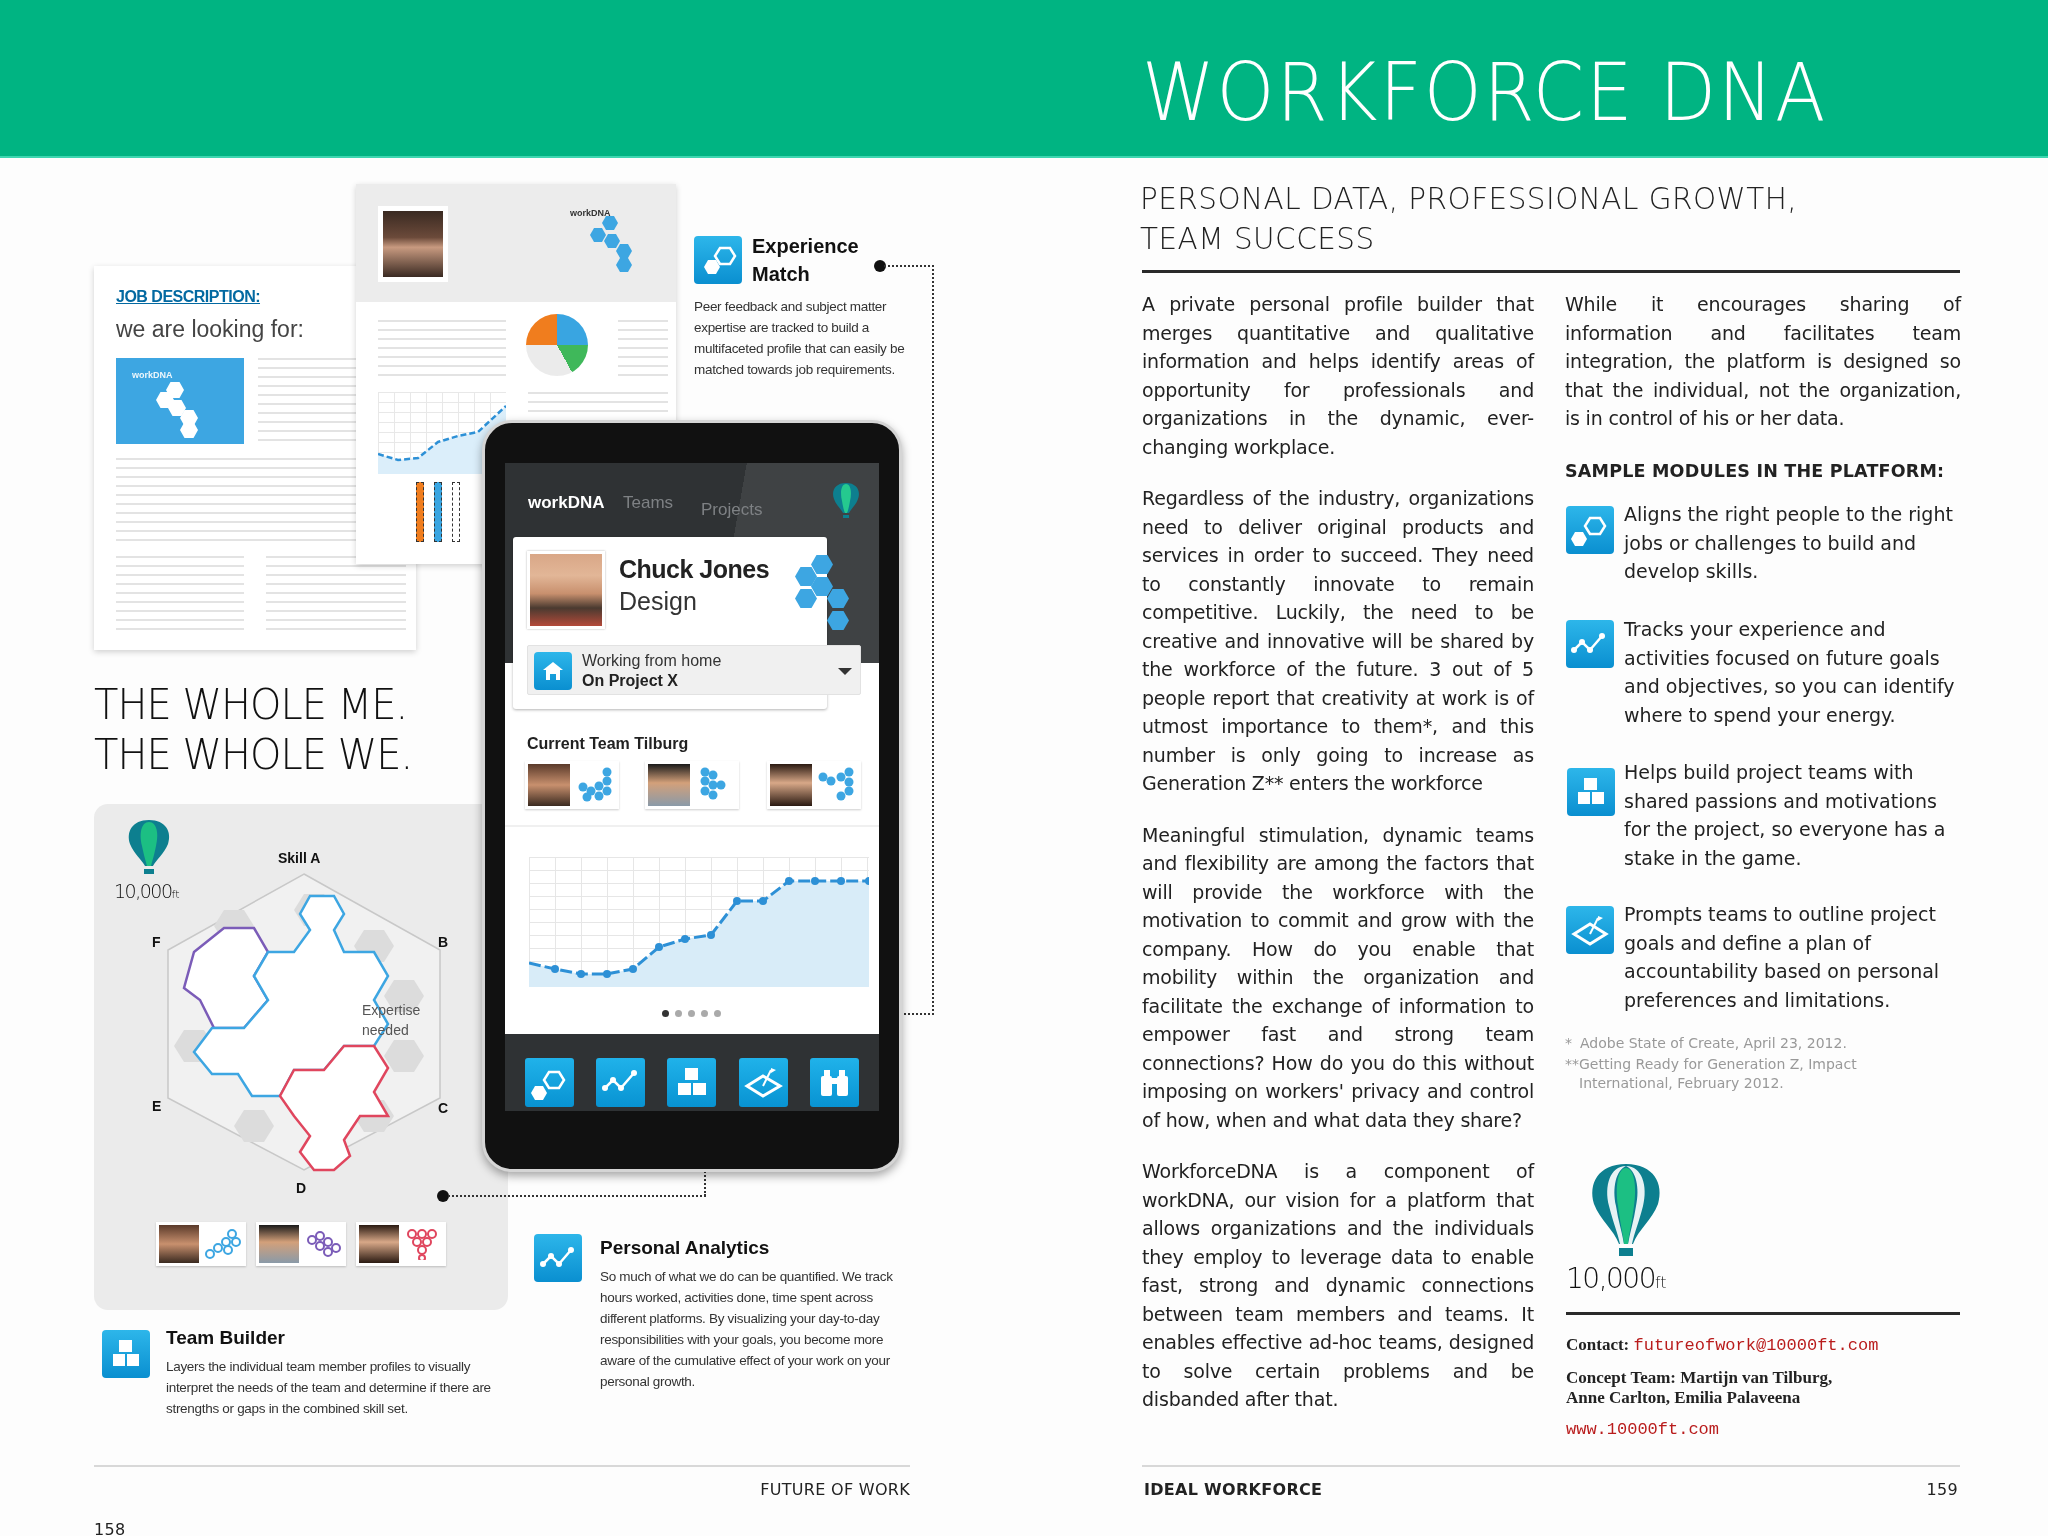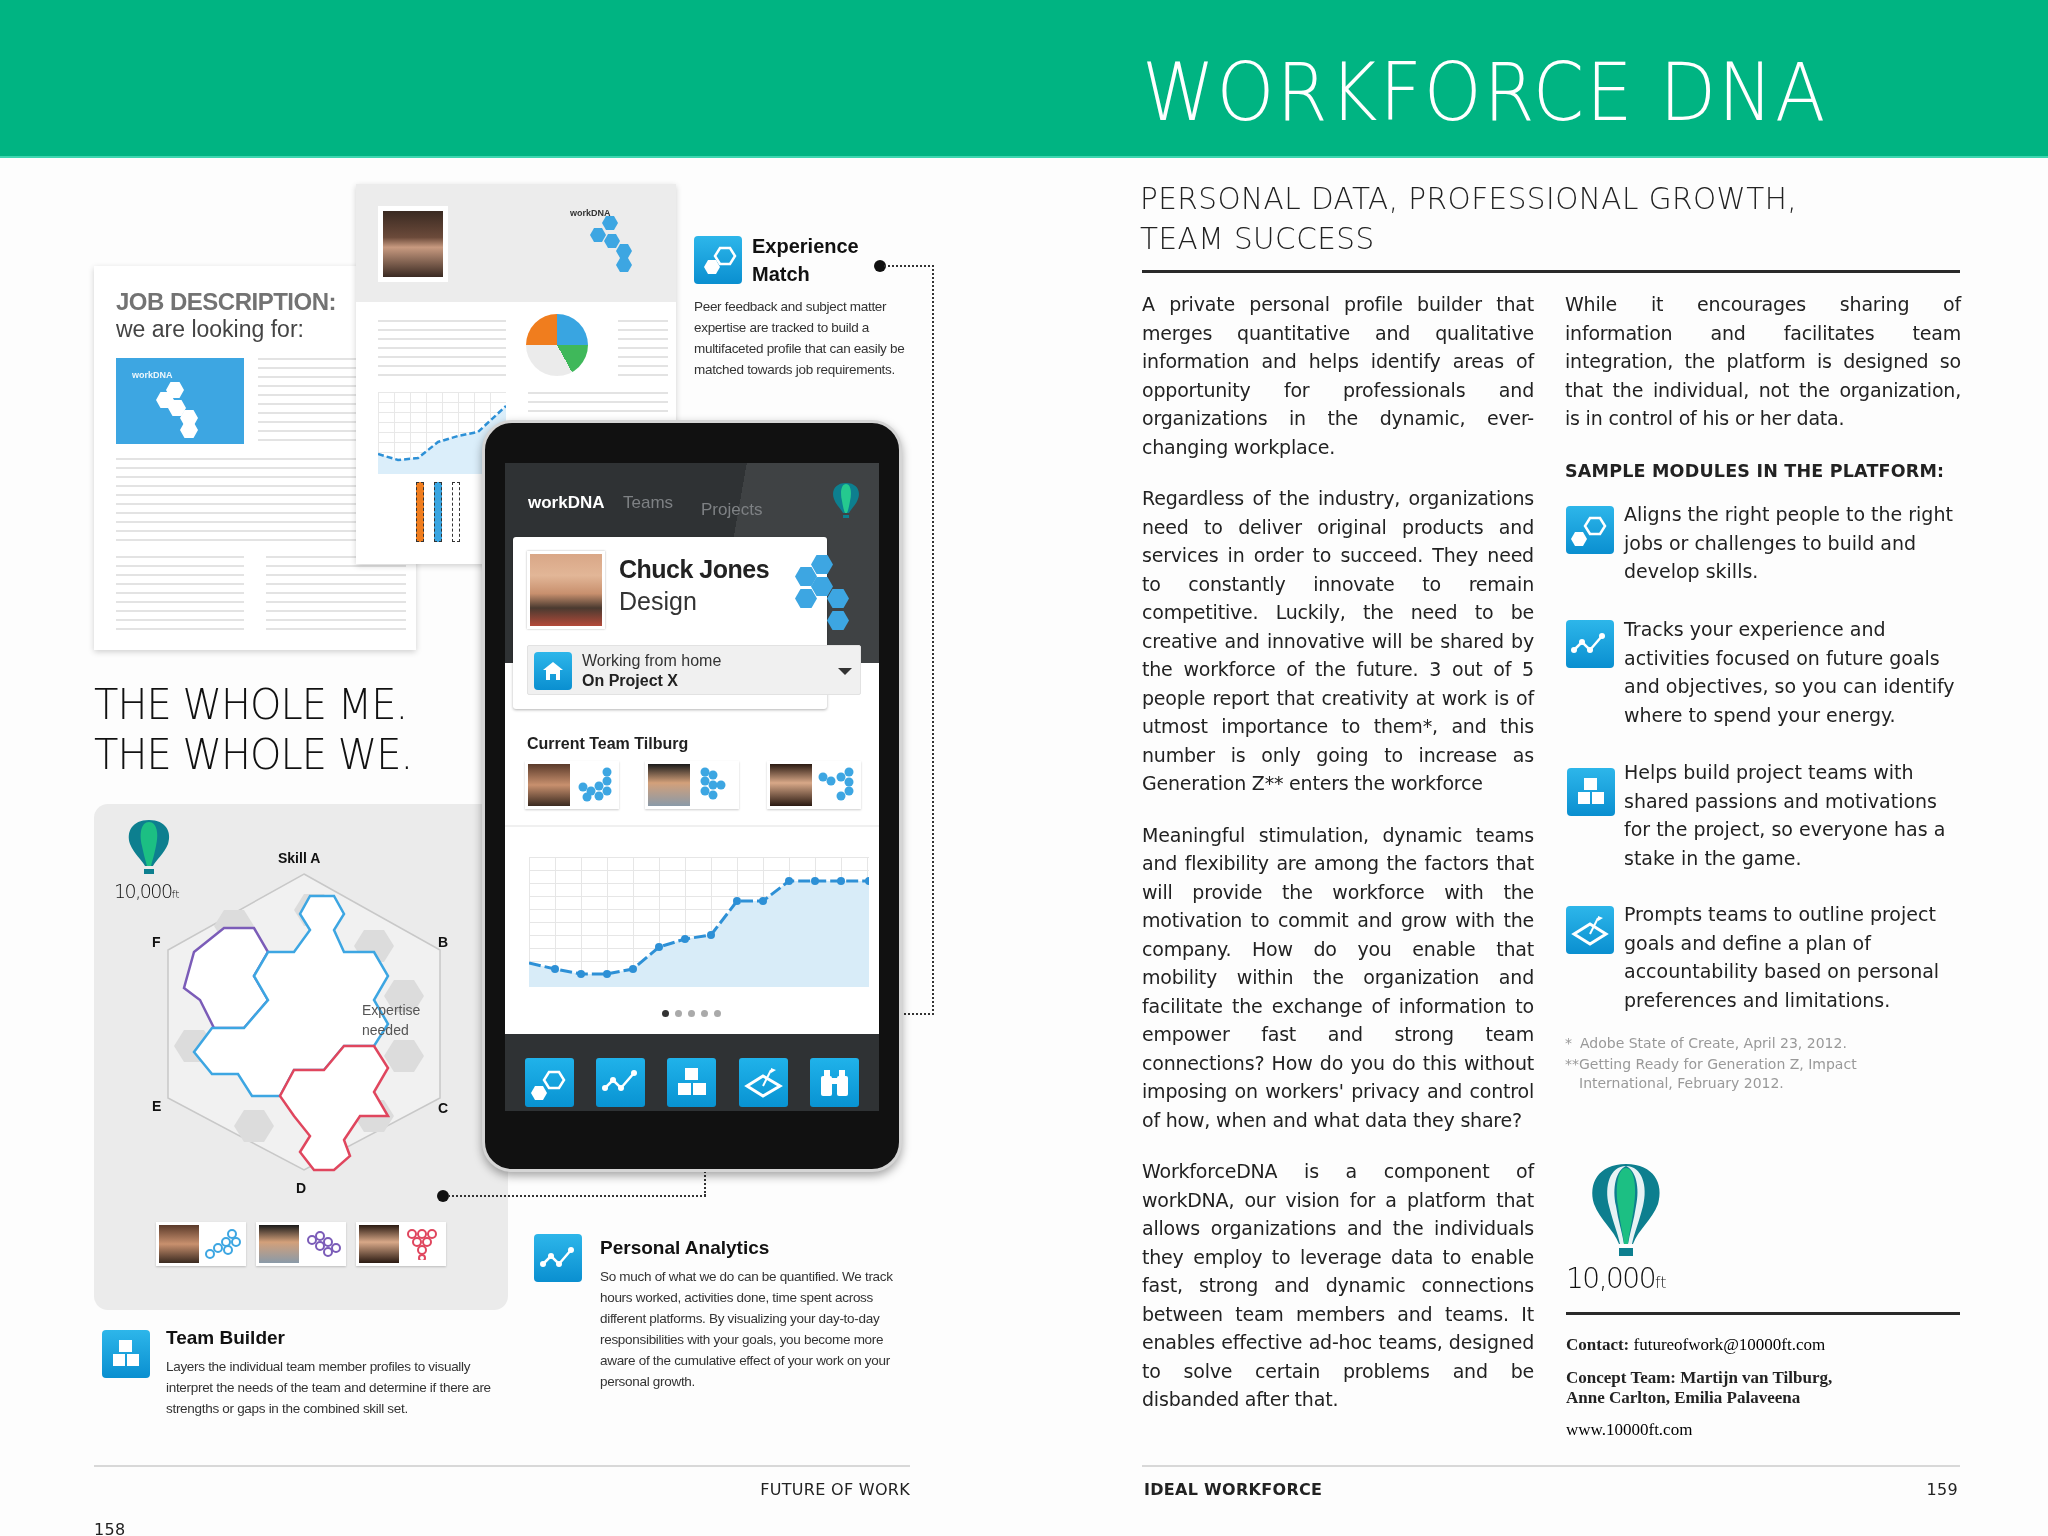--- a/index.html
+++ b/index.html
@@ -9,21 +9,21 @@
   .banner { position: absolute; left: 0; top: 0; width: 2048px; height: 158px; background: #00b482; border-bottom: 2px solid #3dd6b0; }
   .banner-title { position: absolute; left: 1142px; top: 46px; font-family: "DejaVu Sans", sans-serif; font-weight: 300; font-size: 80px; letter-spacing: 2px; color: #fff; transform: scaleX(0.92); transform-origin: left top; }
 
   .abs { position: absolute; }
 
   
   .doc { background: #fff; box-shadow: 0 2px 6px rgba(0,0,0,0.18); }
   .lines { position: absolute; }
   .lines div { height: 2px; background: #e3e3e3; margin-bottom: 7px; }
 
-  .jobdesc-title { font-family: "Liberation Sans", sans-serif; font-weight: bold; font-size: 24px; color: #737373; letter-spacing: -0.5px; }
+  .jobdesc-title { font-family: "Liberation Sans", sans-serif; font-weight: bold; font-size: 16px; color: #0369a1; letter-spacing: -0.5px; text-decoration: underline; }
   .jobdesc-sub { font-size: 23px; color: #444; }
   .workdna-box { background: #3da6e2; }
   .workdna-box-label { position: absolute; left: 16px; top: 12px; color: #fff; font-size: 9px; font-weight: bold; opacity: .9; }
 
   .hex { position: absolute; width: 16px; height: 14px; background: #3da6e2; clip-path: polygon(25% 0,75% 0,100% 50%,75% 100%,25% 100%,0 50%); }
   .hex.w { background: #fff; }
 
   .feature-icon { background: linear-gradient(#2db6ea,#0a8fd0); border-radius: 4px; }
 
   .exp-title { font-weight: bold; font-size: 20px; line-height: 28px; color: #111; }
@@ -64,21 +64,21 @@
   .subhead { font-family: "DejaVu Sans", sans-serif; font-weight: 300; font-size: 31px; line-height: 40px; color: #222; letter-spacing: 0.5px; transform: scaleX(0.95); transform-origin: left top; }
   .rule-dark { height: 3px; background: #2a2a2a; }
   .rule-light { height: 2px; background: #d8d8d8; }
   .body-col { font-family: "DejaVu Sans", sans-serif; font-size: 19px; line-height: 28.5px; color: #222; text-align: justify; letter-spacing: -0.2px; }
   .body-col p { margin-bottom: 23px; }
   .modules-head { font-family: "DejaVu Sans", sans-serif; font-weight: bold; font-size: 17.5px; color: #222; letter-spacing: 0.2px; }
   .module-text { font-family: "DejaVu Sans", sans-serif; font-size: 19px; line-height: 28.5px; color: #222; }
   .footnote { font-family: "DejaVu Sans", sans-serif; font-size: 14px; line-height: 19px; color: #999; }
   .serif { font-family: "Liberation Serif", serif; font-size: 17px; line-height: 20px; color: #222; }
   .serif b { font-weight: bold; }
-  .link { color: #000000; }
+  .link { color: #b91c1c; font-family: Liberation Mono, monospace; }
   .logo-text { font-family: "DejaVu Sans", sans-serif; font-weight: 300; font-size: 28px; color: #111; letter-spacing: -1.5px; }
   .logo-text small { font-size: 16px; letter-spacing: 0; }
 
   .footer-text { font-family: "DejaVu Sans", sans-serif; font-size: 16px; color: #222; letter-spacing: 0.3px; }
   .footer-bold { font-weight: bold; }
 </style>
 </head>
 <body>
 
 <div class="banner">

